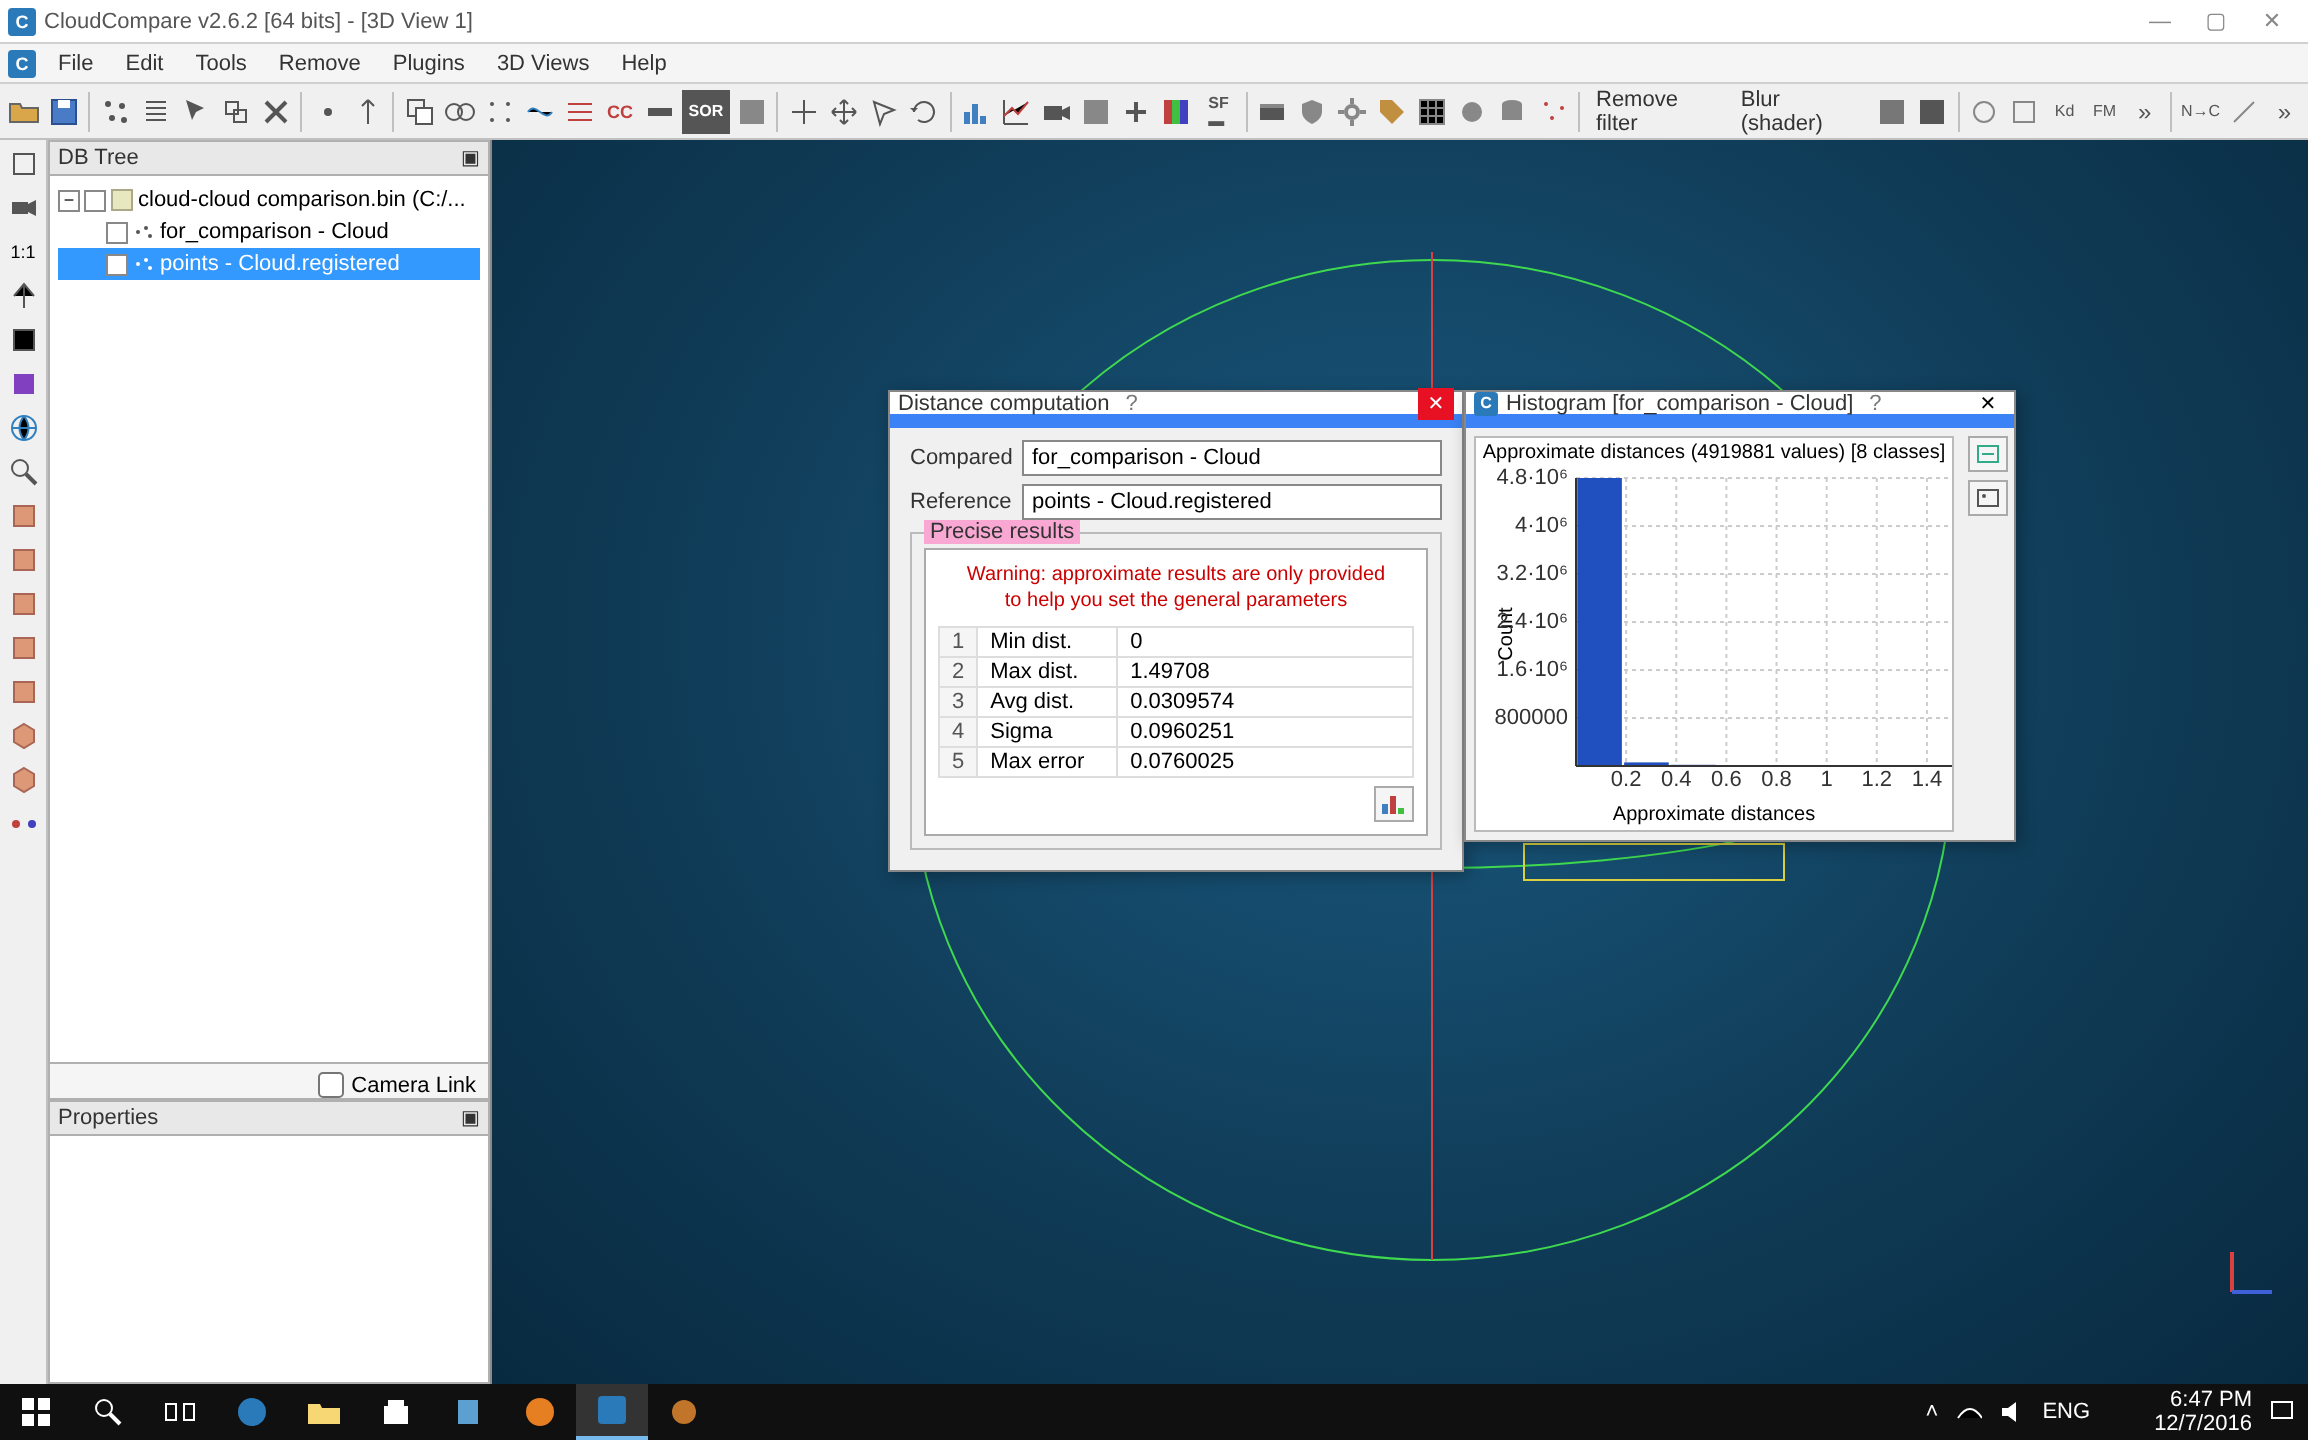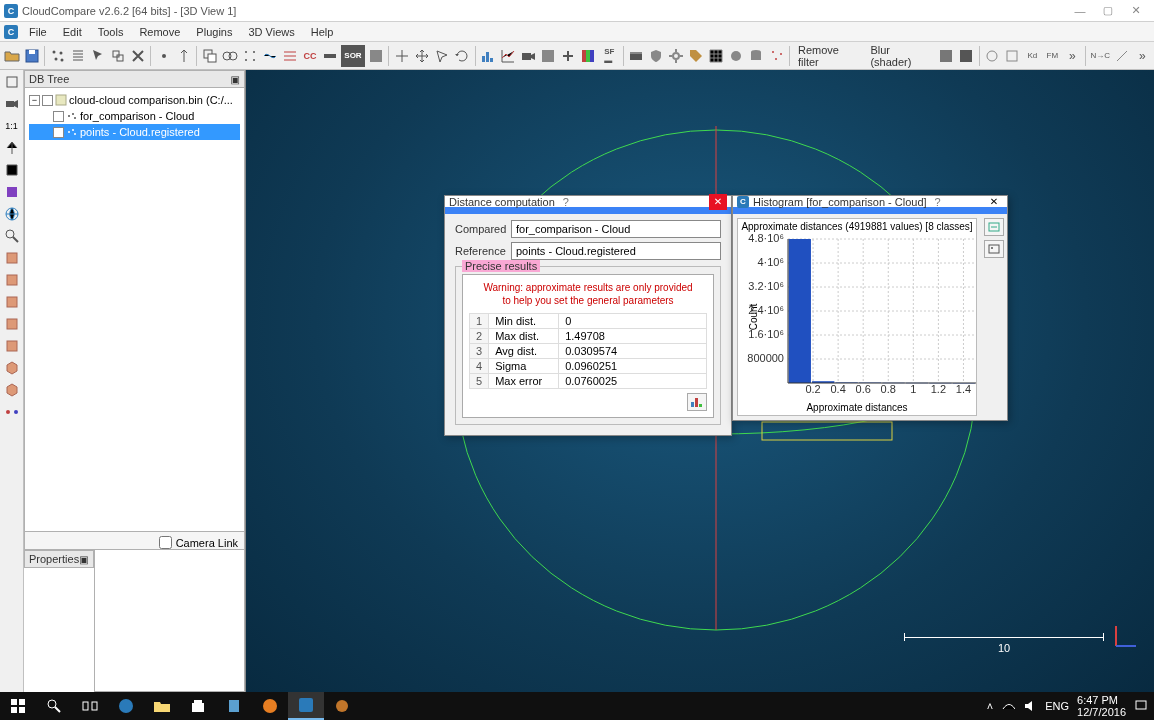--- a/index.html
+++ b/index.html
@@ -34,21 +34,21 @@
 .panel-body { flex: 1; background: #fff; border: 1px solid #b0b0b0; border-top: none; overflow: auto; }
 .dbtree-panel { height: 480px; display: flex; flex-direction: column; }
 .tree { padding: 4px; }
 .tree-row { display: flex; align-items: center; height: 16px; cursor: pointer; gap: 2px; }
 .tree-row.selected { background: #3399ff; color: #fff; }
 .tree-toggle { width: 11px; height: 11px; border: 1px solid #888; display: inline-flex; align-items:center; justify-content:center; font-size:9px; background:#fff; line-height:1;}
 .tree-chk { width: 11px; height: 11px; border: 1px solid #888; background: #fff; display:inline-block;}
 .tree-ico { width: 12px; height: 12px; display: inline-block; }
 .camera-link-row { height: 18px; border: 1px solid #b0b0b0; border-top: none; display: flex; align-items: flex-end; justify-content: flex-end; padding: 0 6px; background:#f5f5f5;}
 .camera-link-row input { margin-right: 4px; }
-.properties-panel { flex: 1; display: flex; flex-direction: row; }
+.properties-panel { flex: 1; display: flex; flex-direction: column; }
 
 
 .viewport { flex: 1; background: radial-gradient(ellipse at 50% 40%, #1a5a80 0%, #0f3a55 60%, #082a40 100%); position: relative; overflow: hidden; }
 .viz-svg { position: absolute; top: 0; left: 0; }
 .scale-bar { position: absolute; bottom: 38px; right: 50px; display: flex; flex-direction: column; align-items: center; color: #fff; }
 .scale-line { width: 200px; height: 1px; background: #fff; position: relative; }
 .scale-line::before, .scale-line::after { content:''; position:absolute; width:1px; height:8px; background:#fff; top:-4px;}
 .scale-line::before { left:0; } .scale-line::after { right:0;}
 .scale-label { margin-top: 4px; font-size: 11px; }
 .axes-gizmo { position: absolute; bottom: 40px; right: 14px; width: 30px; height: 30px; }
@@ -93,21 +93,21 @@
 .hist-side-btn { width: 20px; height: 18px; border: 1px solid #aaa; background: #f5f5f5; cursor:pointer; display:flex;align-items:center;justify-content:center;}
 .chart-title { text-align: center; font-size: 10px; padding: 2px 0;}
 .chart-xlabel { position: absolute; bottom: 2px; left: 0; right: 0; text-align: center; font-size: 10px; }
 .chart-ylabel { position: absolute; left: 2px; top: 50%; transform: translateY(-50%) rotate(-90deg); font-size: 10px; transform-origin: center;}
 
 
 .taskbar { position: absolute; bottom: 0; left: 0; right: 0; height: 28px; background: #101010; display: flex; align-items: center; }
 .task-btn { width: 36px; height: 28px; display: flex; align-items: center; justify-content: center; cursor: pointer; color: #fff; }
 .task-btn.active { background: #333; border-bottom: 2px solid #76b9ed; }
 .task-tray { margin-left: auto; display: flex; align-items: center; color: #fff; padding: 0 6px; gap: 8px; font-size: 10px; }
-.tray-time { text-align: left; line-height: 1.1; font-size: 10px;}
+.tray-time { text-align: right; line-height: 1.1; font-size: 10px; margin-left: 24px;}
 
 
 svg { display: block; }
 </style>
 </head>
 <body>
 
 <div class="titlebar">
   <span class="icon-cc">C</span>
   <span class="titlebar-text">CloudCompare v2.6.2 [64 bits] - [3D View 1]</span>
@@ -529,24 +529,20 @@
     </div>
   </div>
 
   <div class="viewport">
     <svg class="viz-svg" width="940" height="622">
       <ellipse cx="470" cy="310" rx="260" ry="250" fill="none" stroke="#3fd94f" stroke-width="1"></ellipse>
       <ellipse cx="470" cy="310" rx="230" ry="54" fill="none" stroke="#3fd94f" stroke-width="1"></ellipse>
       <line x1="470" y1="56" x2="470" y2="560" stroke="#d94040" stroke-width="1"></line>
       <rect x="516" y="352" width="130" height="18" fill="none" stroke="#d9d040" stroke-width="1"></rect>
     </svg>
-    <div class="scale-bar">
-      <div class="scale-line"></div>
-      <div class="scale-label">10</div>
-    </div>
     <svg class="axes-gizmo" viewBox="0 0 30 30">
       <line x1="6" y1="24" x2="6" y2="4" stroke="#d94040" stroke-width="2"></line>
       <line x1="6" y1="24" x2="26" y2="24" stroke="#4060d9" stroke-width="2"></line>
     </svg>
   </div>
 </div>
 
 <div class="dialog dist-dialog">
   <div class="dlg-title">
     <span class="dlg-title-text">Distance computation</span>

